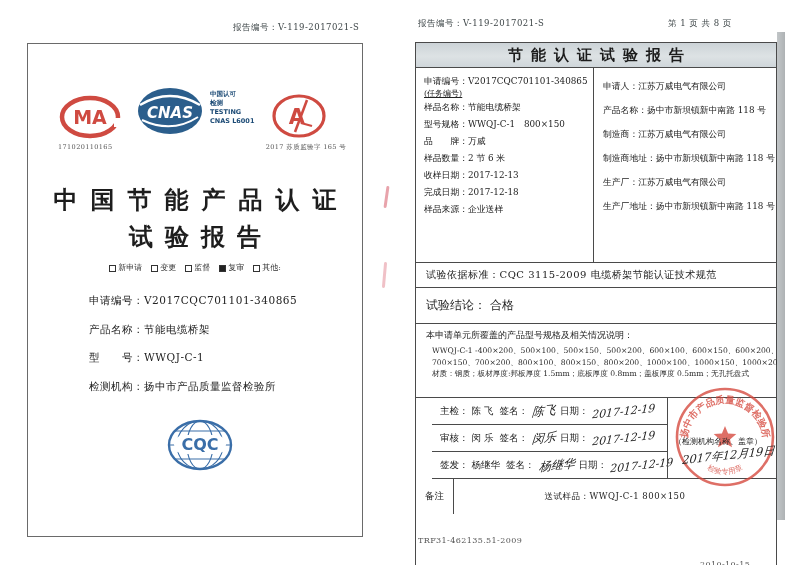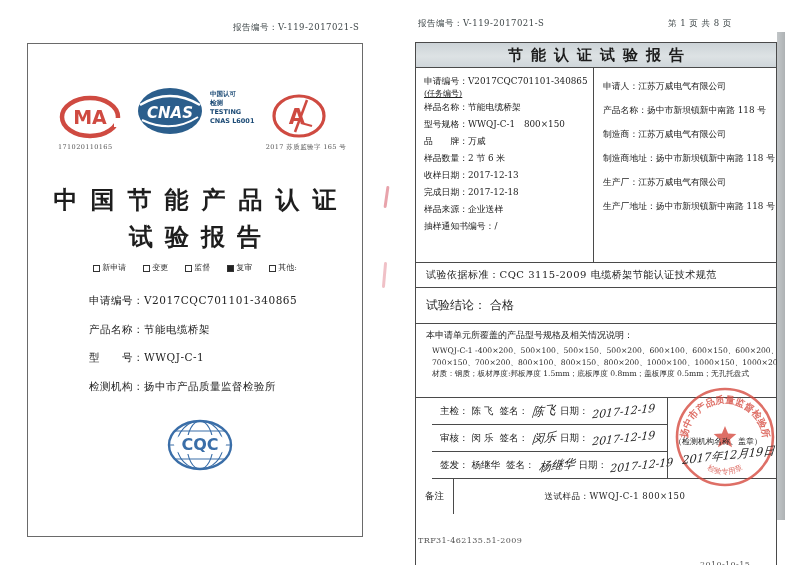--- a/index.html
+++ b/index.html
@@ -10,21 +10,21 @@
   #page-left { left:0; top:0; width:400px; height:565px; background:#fff; }
   .report-line { font-size:8.5px; color:#3c4446; letter-spacing:.5px; }
   #left-report { left:233px; top:22px; }
   #left-border { left:27px; top:43px; width:336px; height:494px; border:1.2px solid #6a6a6a; }
   .logo-num { font-size:6.5px; color:#555; letter-spacing:.4px; }
   .cnas-block { font-size:6.5px; font-weight:bold; color:#1b4a75;
      font-family:"DejaVu Sans","Liberation Sans",sans-serif; line-height:9px; }
   .big-title { width:100%; text-align:center; font-weight:600; color:#1d1d1d; }
   #title1 { top:140px; font-size:24px; letter-spacing:13px; text-indent:13px; }
   #title2 { top:177px; font-size:24px; letter-spacing:12px; text-indent:12px; }
-  .cbx-row { top:218px; width:100%; display:flex; justify-content:center; gap:17px;
+  .cbx-row { top:218px; width:100%; display:flex; justify-content:center; gap:9px;
      font-size:8px; color:#333; align-items:center; }
   .cbx { display:inline-block; width:7px; height:7px; border:1px solid #333;
      margin-right:2px; vertical-align:middle; }
   .cbx.filled { background:#222; }
   .fields { left:61px; top:250px; font-size:10.5px; }
   .fields .ln { margin-bottom:14.5px; letter-spacing:.5px; }
   .red-smudge { width:3px; background:#c34; border-radius:2px; }
   
   #page-right { left:405px; top:0; width:380px; height:565px; background:#fff; }
   #right-report { left:13px; top:18px; }
@@ -158,21 +158,20 @@
       <div id="info-left">
         <div class="iline first"><span>申请编号：</span><span>V2017CQC701101-340865</span></div>
         <div class="iline tight"><span>(任务编号)</span></div>
         <div class="iline"><span>样品名称：</span><span>节能电缆桥架</span></div>
         <div class="iline"><span>型号规格：</span><span>WWQJ-C-1　800×150</span></div>
         <div class="iline"><span>品　　牌：</span><span>万威</span></div>
         <div class="iline"><span>样品数量：</span><span>2 节 6 米</span></div>
         <div class="iline"><span>收样日期：</span><span>2017-12-13</span></div>
         <div class="iline"><span>完成日期：</span><span>2017-12-18</span></div>
         <div class="iline"><span>样品来源：</span><span>企业送样</span></div>
-        <div class="iline"><span>抽样通知书编号：</span><span>/</span></div>
       </div>
       <div id="info-right">
         <div class="iline"><span>申请人：</span><span>江苏万威电气有限公司</span></div>
         <div class="iline"><span>产品名称：</span><span>扬中市新坝镇新中南路 118 号</span></div>
         <div class="iline"><span>制造商：</span><span>江苏万威电气有限公司</span></div>
         <div class="iline"><span>制造商地址：</span><span>扬中市新坝镇新中南路 118 号</span></div>
         <div class="iline"><span>生产厂：</span><span>江苏万威电气有限公司</span></div>
         <div class="iline"><span>生产厂地址：</span><span>扬中市新坝镇新中南路 118 号</span></div>
       </div>
     </div>

